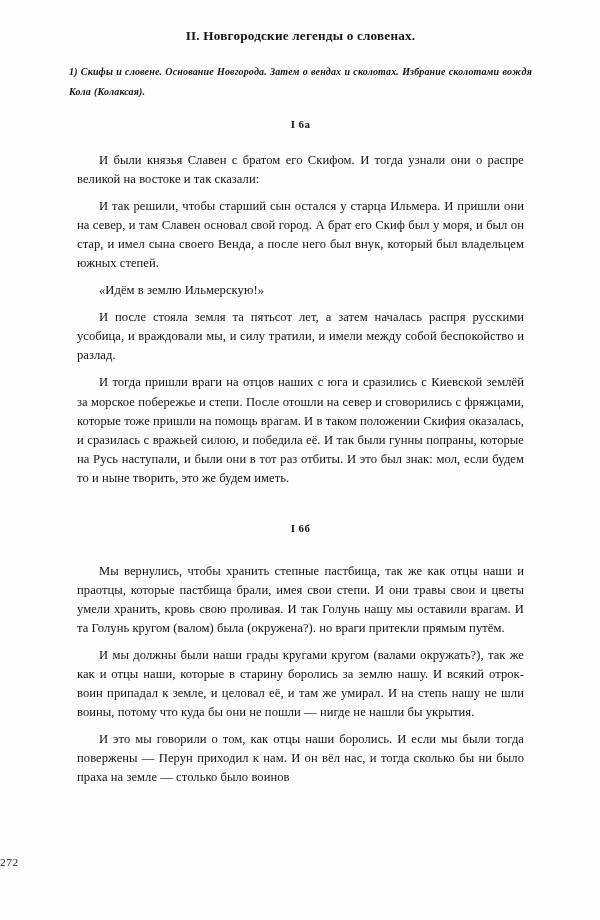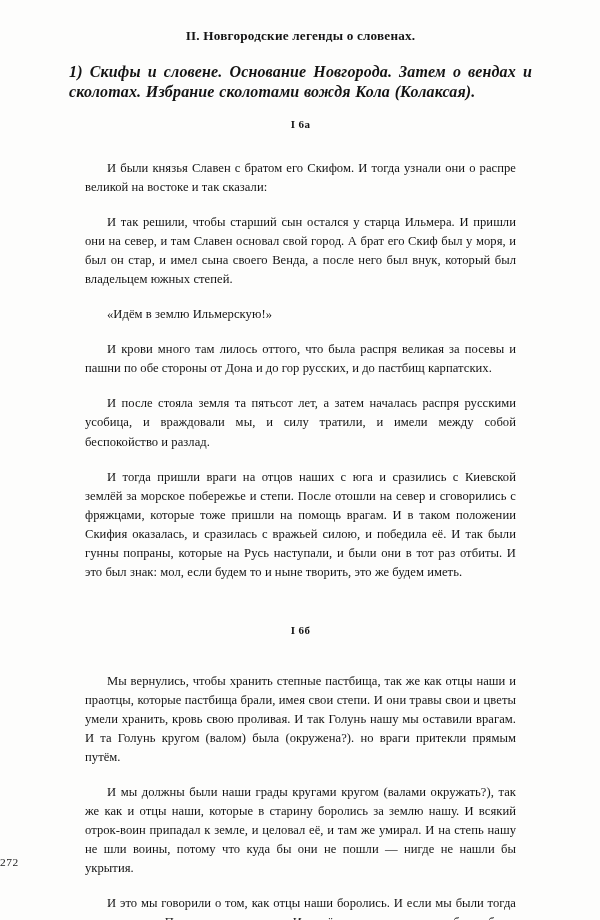--- a/index.html
+++ b/index.html
@@ -37,21 +37,21 @@
     font-size: 13.2px;
     text-align: center;
     letter-spacing: 0.2px;
     margin: 0;
     padding-top: 28px;
   }
 
   .subtitle {
     font-style: italic;
     font-weight: bold;
-    font-size: 16px;
+    font-size: 10px;
     text-align: justify;
     text-align-last: left;
     line-height: 19.5px;
     margin: 0;
     padding-top: 18px;
     letter-spacing: 0.15px;
     word-spacing: 0.5px;
   }
   .subtitle .lead-num {
     font-style: italic;
@@ -73,21 +73,21 @@
     font-size: 12.6px;
     line-height: 19.05px;
     text-align: justify;
     text-align-last: left;
     letter-spacing: 0.05px;
   }
   #block-6a { padding-top: 13px; }
   #block-6b { padding-top: 20px; }
 
   .para {
-    margin: 16px;
+    margin: 8px;
     text-indent: 22px;
     text-align: justify;
     text-align-last: left;
     hyphens: manual;
   }
 
   .fn-ref {
     font-size: 8.2px;
     vertical-align: super;
     line-height: 0;
@@ -116,21 +116,20 @@
       <span class="lead-num">1)</span>
       <span>Скифы и словене. Основание Новгорода. Затем о вендах и сколотах. Избрание сколотами вождя Кола (Колаксая).</span>
     </p>
 
     <h2 class="tablet-heading" id="tablet-6a-heading">I 6а</h2>
 
     <div class="body-block" id="block-6a">
         <p class="para">И были князья Славен с братом его Скифом. И тогда узнали они о распре великой на востоке и так сказали:</p>
         <p class="para">И так решили, чтобы старший сын остался у старца Ильмера. И пришли они на север, и там Славен основал свой город. А брат его Скиф был у моря, и был он стар, и имел сына своего Венда, а после него был внук, который был владельцем южных степей.</p>
         <p class="para">«Идём в землю Ильмерскую!»</p>
-        <p class="para">И крови много там лилось оттого, что была распря великая за посевы и пашни по обе стороны от Дона и до гор русских, и до пастбищ карпатских.</p>
         <p class="para">И после стояла земля та пятьсот лет, а затем началась распря русскими усобица, и враждовали мы, и силу тратили, и имели между собой беспокойство и разлад.</p>
         <p class="para">И тогда пришли враги на отцов наших с юга и сразились с Киевской землёй за морское побережье и степи. После отошли на север и сговорились с фряжцами, которые тоже пришли на помощь врагам. И в таком положении Скифия оказалась, и сразилась с вражьей силою, и победила её. И так были гунны попраны, которые на Русь наступали, и были они в тот раз отбиты. И это был знак: мол, если будем то и ныне творить, это же будем иметь.</p>
       </div>
 
     <h2 class="tablet-heading" id="tablet-6b-heading">I 6б</h2>
 
     <div class="body-block" id="block-6b">
         <p class="para">Мы вернулись, чтобы хранить степные пастбища, так же как отцы наши и праотцы, которые пастбища брали, имея свои степи. И они травы свои и цветы умели хранить, кровь свою проливая. И так Голунь нашу мы оставили врагам. И та Голунь кругом (валом) была (окружена?). но враги притекли прямым путём.</p>
         <p class="para">И мы должны были наши грады кругами кругом (валами окружать?), так же как и отцы наши, которые в старину боролись за землю нашу. И всякий отрок-воин припадал к земле, и целовал её, и там же умирал. И на степь нашу не шли воины, потому что куда бы они не пошли — нигде не нашли бы укрытия.</p>
         <p class="para">И это мы говорили о том, как отцы наши боролись. И если мы были тогда повержены — Перун приходил к нам. И он вёл нас, и тогда сколько бы ни было праха на земле — столько было воинов</p>

